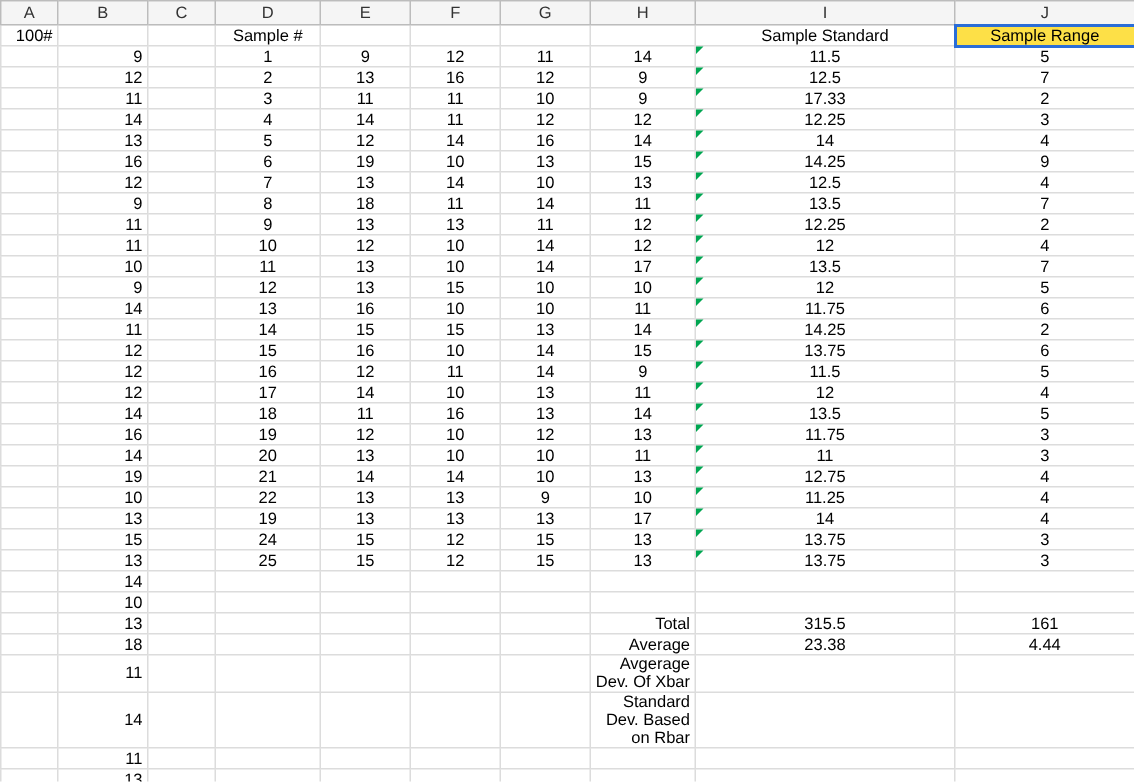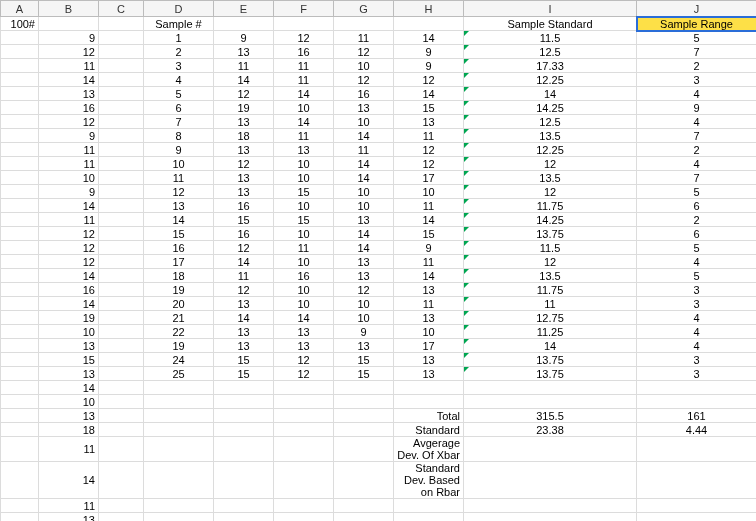--- a/index.html
+++ b/index.html
@@ -440,21 +440,21 @@
         <td class="center">161</td>
       </tr>
       <tr>
         <td class="right"></td>
         <td class="right">18</td>
         <td></td>
         <td class="center"></td>
         <td class="center"></td>
         <td class="center"></td>
         <td class="center"></td>
-        <td class="right">Standard</td>
+        <td class="right">Average</td>
         <td class="center">23.38</td>
         <td class="center">4.44</td>
       </tr>
       <tr>
         <td class="right"></td>
         <td class="right">11</td>
         <td></td>
         <td class="center"></td>
         <td class="center"></td>
         <td class="center"></td>

